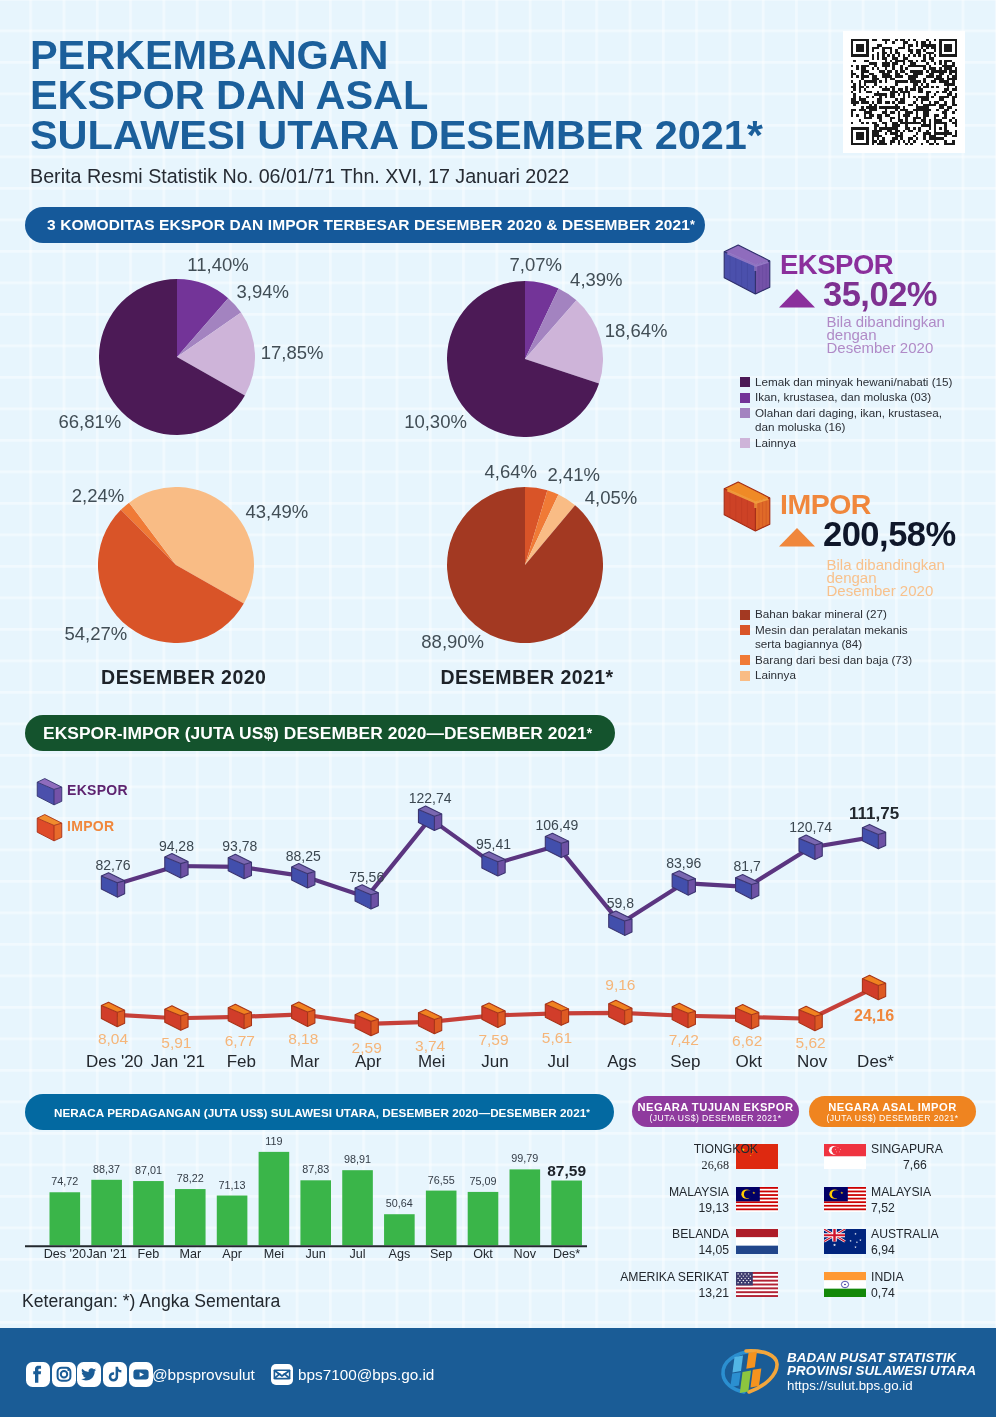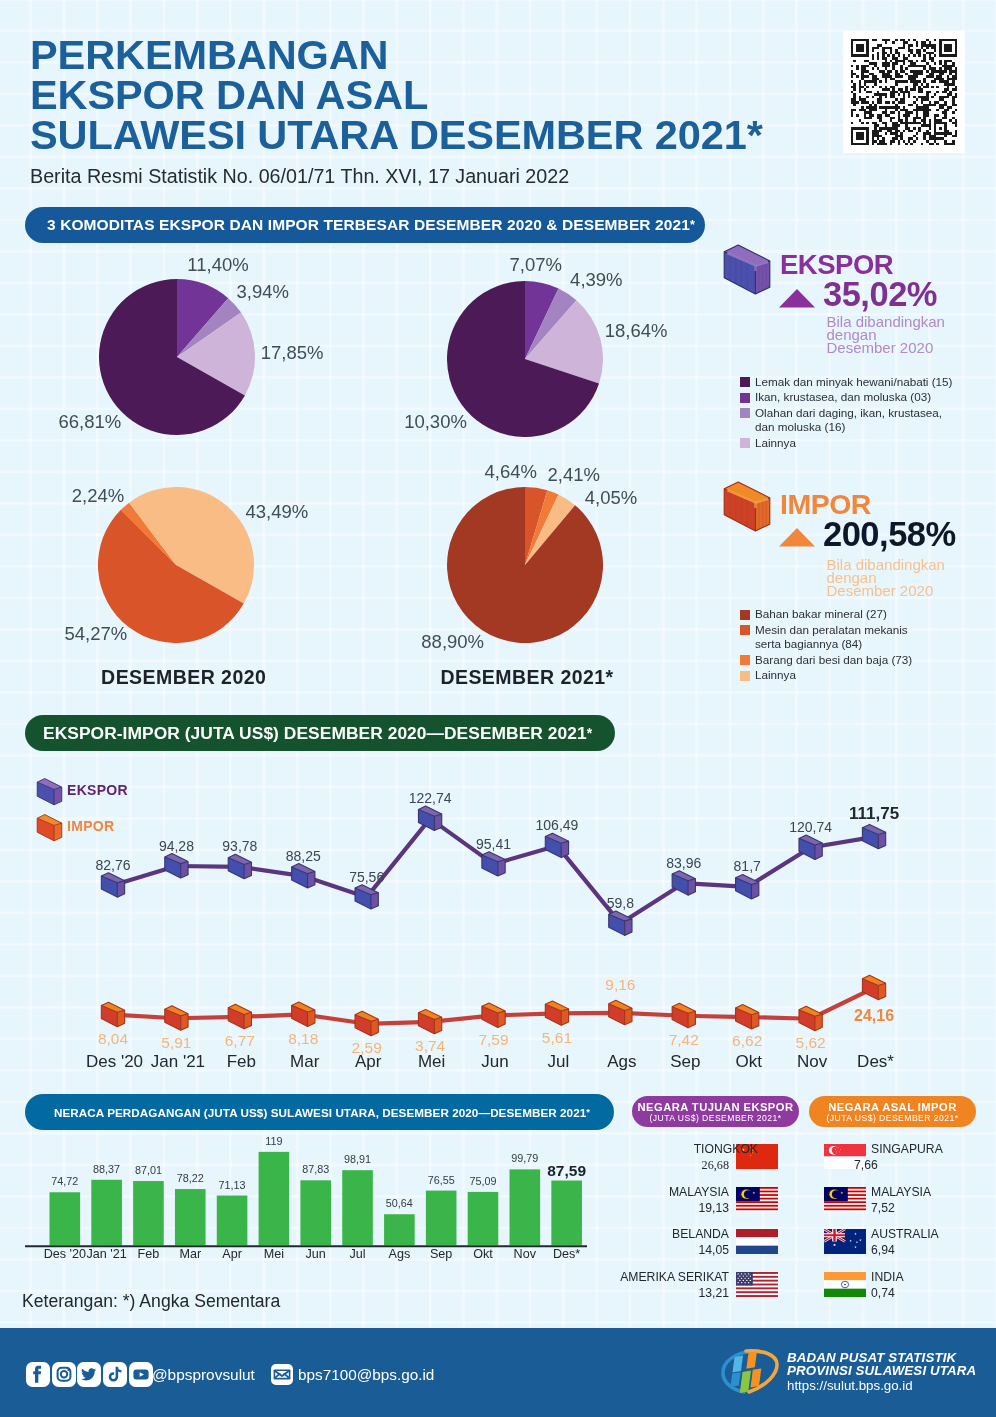--- a/index.html
+++ b/index.html
@@ -602,21 +602,21 @@
         <circle cx="17.5" cy="10" r="6.6" fill="#ef3340"></circle>
    <g fill="#fff">
           <path d="M20 5 l.55 1.7-1.45-1.05h1.8l-1.45 1.05z"></path>
    <path d="M23.6 7.6 l.55 1.7-1.45-1.05h1.8l-1.45 1.05z"></path>
    <path d="M22.2 11.8 l.55 1.7-1.45-1.05h1.8l-1.45 1.05z"></path>
    <path d="M17.8 11.8 l.55 1.7-1.45-1.05h1.8l-1.45 1.05z"></path>
    <path d="M16.4 7.6 l.55 1.7-1.45-1.05h1.8l-1.45 1.05z"></path>
         </g>
       </svg></div>
     <div class="cname" style="top: 1143px; left: 871px;">SINGAPURA</div>
-    <div class="cval" style="top: 1159px; left: 854px;">7,66</div>
+    <div class="cval" style="top: 1159px; left: 903px;">7,66</div>
     <div class="flagbox" style="left: 824px; top: 1186.5px;"><svg width="42" height="25" viewBox="0 0 60 40" preserveAspectRatio="none">
         <rect width="60" height="40" fill="#fff"></rect>
    <g fill="#cc0001">
           <rect y="0" width="60" height="2.86"></rect>
           <rect y="5.71" width="60" height="2.86"></rect>
    <rect y="11.43" width="60" height="2.86"></rect>
           <rect y="17.14" width="60" height="2.86"></rect>
    <rect y="22.86" width="60" height="2.86"></rect>
           <rect y="28.57" width="60" height="2.86"></rect>
    <rect y="34.29" width="60" height="2.86"></rect>

